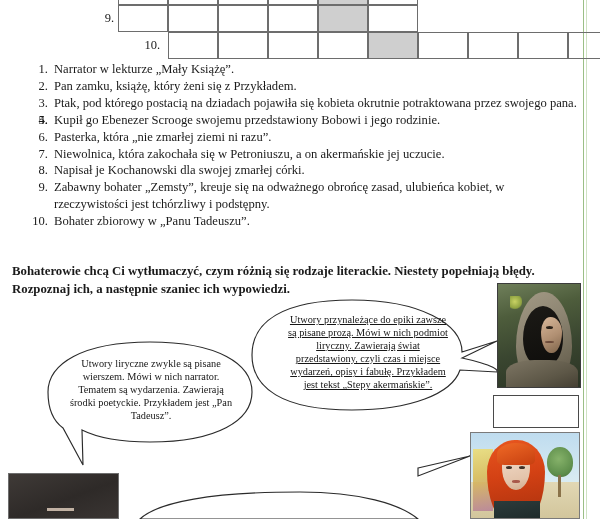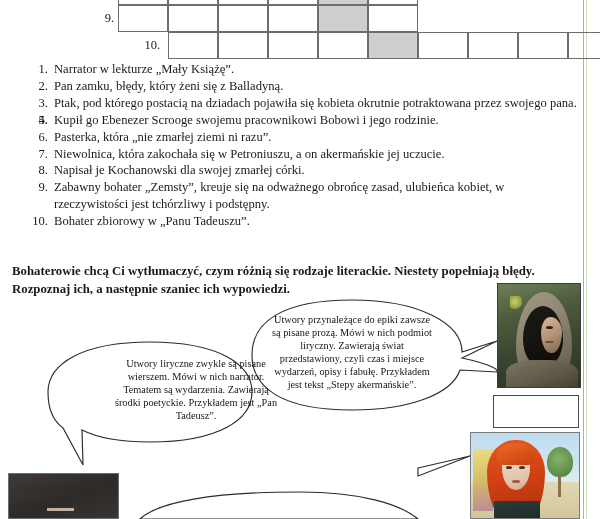--- a/index.html
+++ b/index.html
@@ -120,29 +120,29 @@
 
   .bubble-text {
     position: absolute;
     text-align: center;
     font-size: 10.3px;
     line-height: 13.1px;
     color: #161616;
     pointer-events: none;
   }
   #bubble-text-epika {
-    left: 272px;
+    left: 288px;
     top: 33px;
     width: 160px;
+    text-decoration: underline;
   }
   #bubble-text-liryka {
     left: 66px;
     top: 77px;
     width: 170px;
-    margin-left: 45px;
   }
   #bubble-text-dramat {
     left: 196px;
     top: 232px;
     width: 196px;
   }
 
   
   .photo {
     position: absolute;
@@ -384,24 +384,24 @@
     <div class="cw-cell" style="left: 318px; top: 54px; width: 50px;"></div>
     <div class="cw-cell shaded" style="left: 368px; top: 54px; width: 50px;"></div>
     <div class="cw-cell" style="left: 418px; top: 54px; width: 50px;"></div>
     <div class="cw-cell" style="left: 468px; top: 54px; width: 50px;"></div>
     <div class="cw-cell" style="left: 518px; top: 54px; width: 50px;"></div>
     <div class="cw-cell" style="left: 568px; top: 54px; width: 50px;"></div>
   </div>
 
 <div id="clue-list">
     <div class="clue"><span class="num">1.</span><span>Narrator w lekturze „Mały Książę”.</span></div>
-    <div class="clue"><span class="num">2.</span><span>Pan zamku, błędy, który żeni się z Balladyną.</span></div>
+    <div class="clue"><span class="num">2.</span><span>Pan zamku, książę, który żeni się z Przykładem.</span></div>
     <div class="clue"><span class="num">3.</span><span>Ptak, pod którego postacią na dziadach pojawiła się kobieta okrutnie potraktowana przez swojego pana.</span></div>
     <div class="clue"><span class="num">4.</span></div>
-    <div class="clue"><span class="num">5.</span><span>Kupił go Ebenezer Scrooge swojemu pracownikowi Bobowi i jego rodzinie.</span></div>
+    <div class="clue"><span class="num">5.</span><span>Kupił go Ebenezer Scrooge swojemu przedstawiony Bobowi i jego rodzinie.</span></div>
     <div class="clue"><span class="num">6.</span><span>Pasterka, która „nie zmarłej ziemi ni razu”.</span></div>
     <div class="clue"><span class="num">7.</span><span>Niewolnica, która zakochała się w Petroniuszu, a on akermańskie jej uczucie.</span></div>
     <div class="clue"><span class="num">8.</span><span>Napisał je Kochanowski dla swojej zmarłej córki.</span></div>
     <div class="clue"><span class="num">9.</span><span>Zabawny bohater „Zemsty”, kreuje się na odważnego obrońcę zasad, ulubieńca kobiet, w rzeczywistości jest tchórzliwy i podstępny.</span></div>
     <div class="clue"><span class="num">10.</span><span>Bohater zbiorowy w „Panu Tadeuszu”.</span></div>
   </div>
 
 <div id="instruction">
   <div>Bohaterowie chcą Ci wytłumaczyć, czym różnią się rodzaje literackie. Niestety popełniają błędy.</div>
   <div>Rozpoznaj ich, a następnie szaniec ich wypowiedzi.</div>

